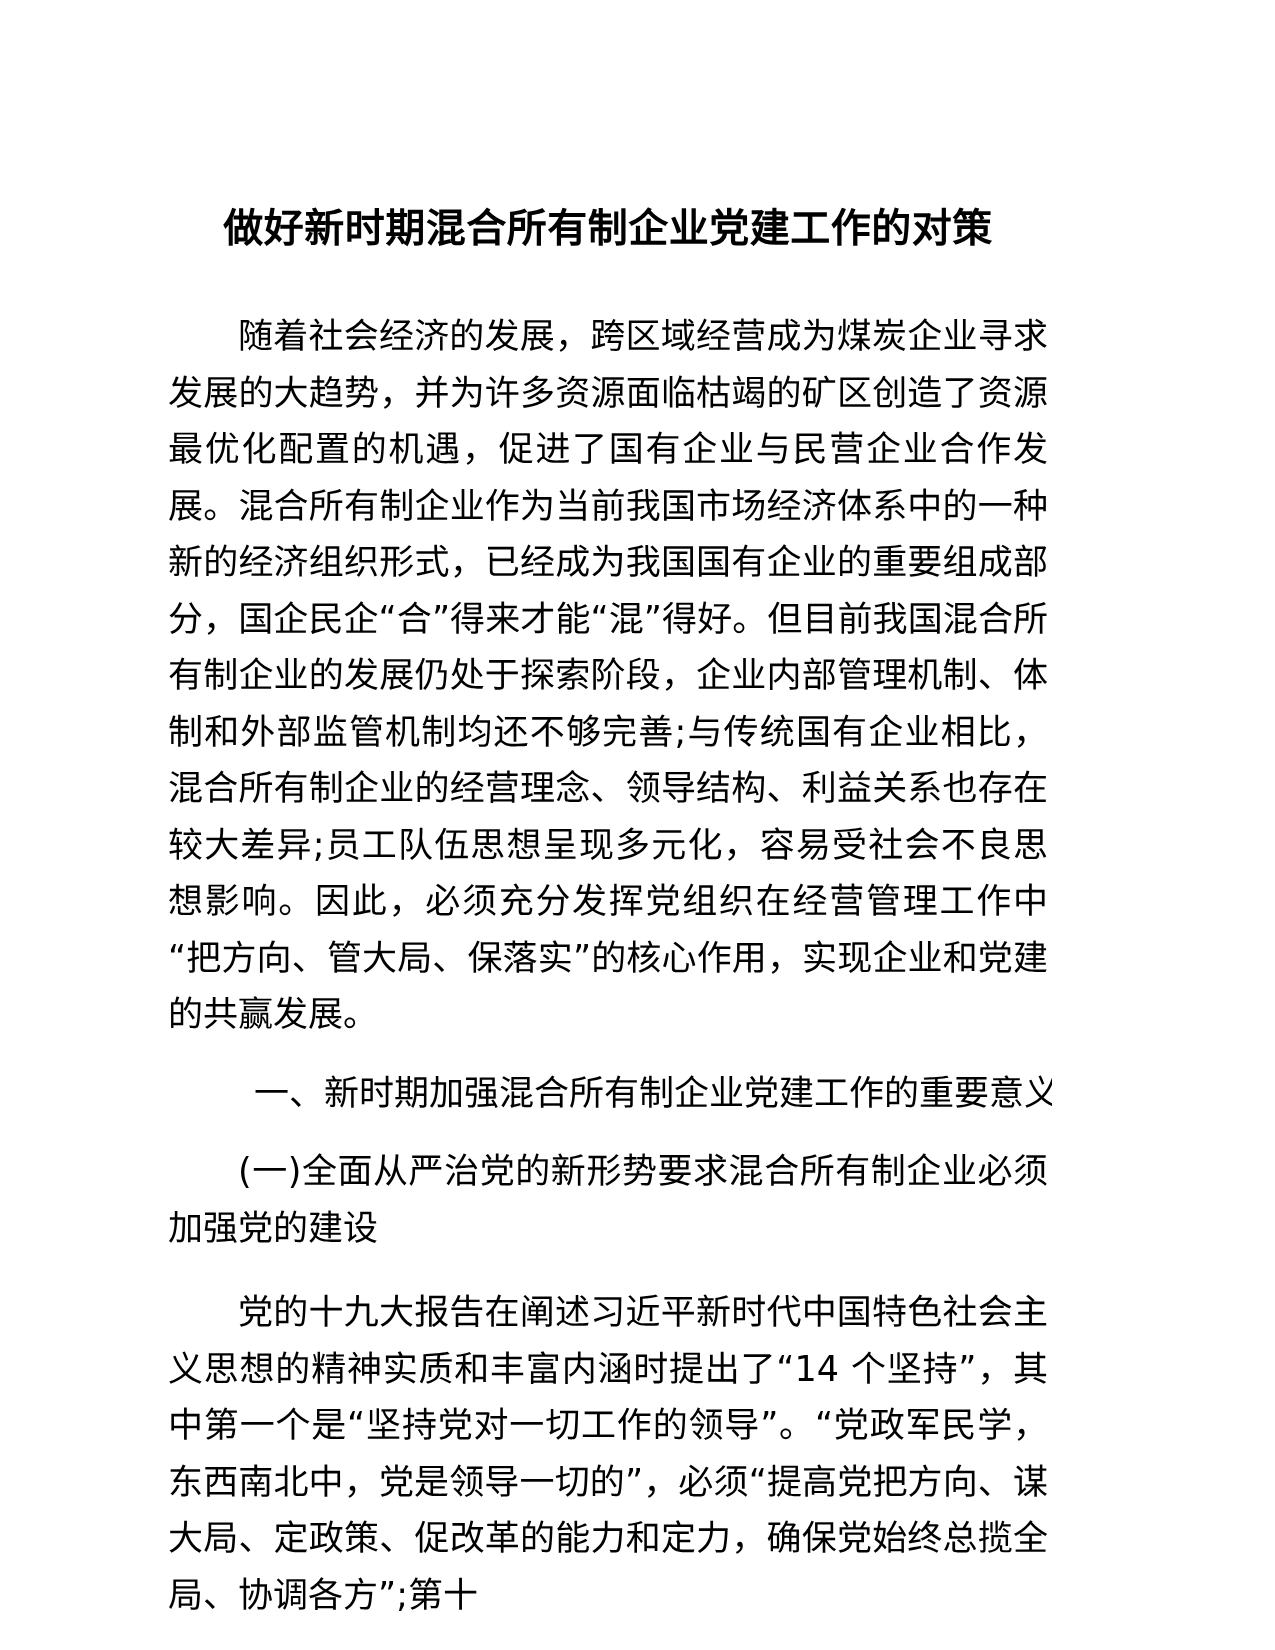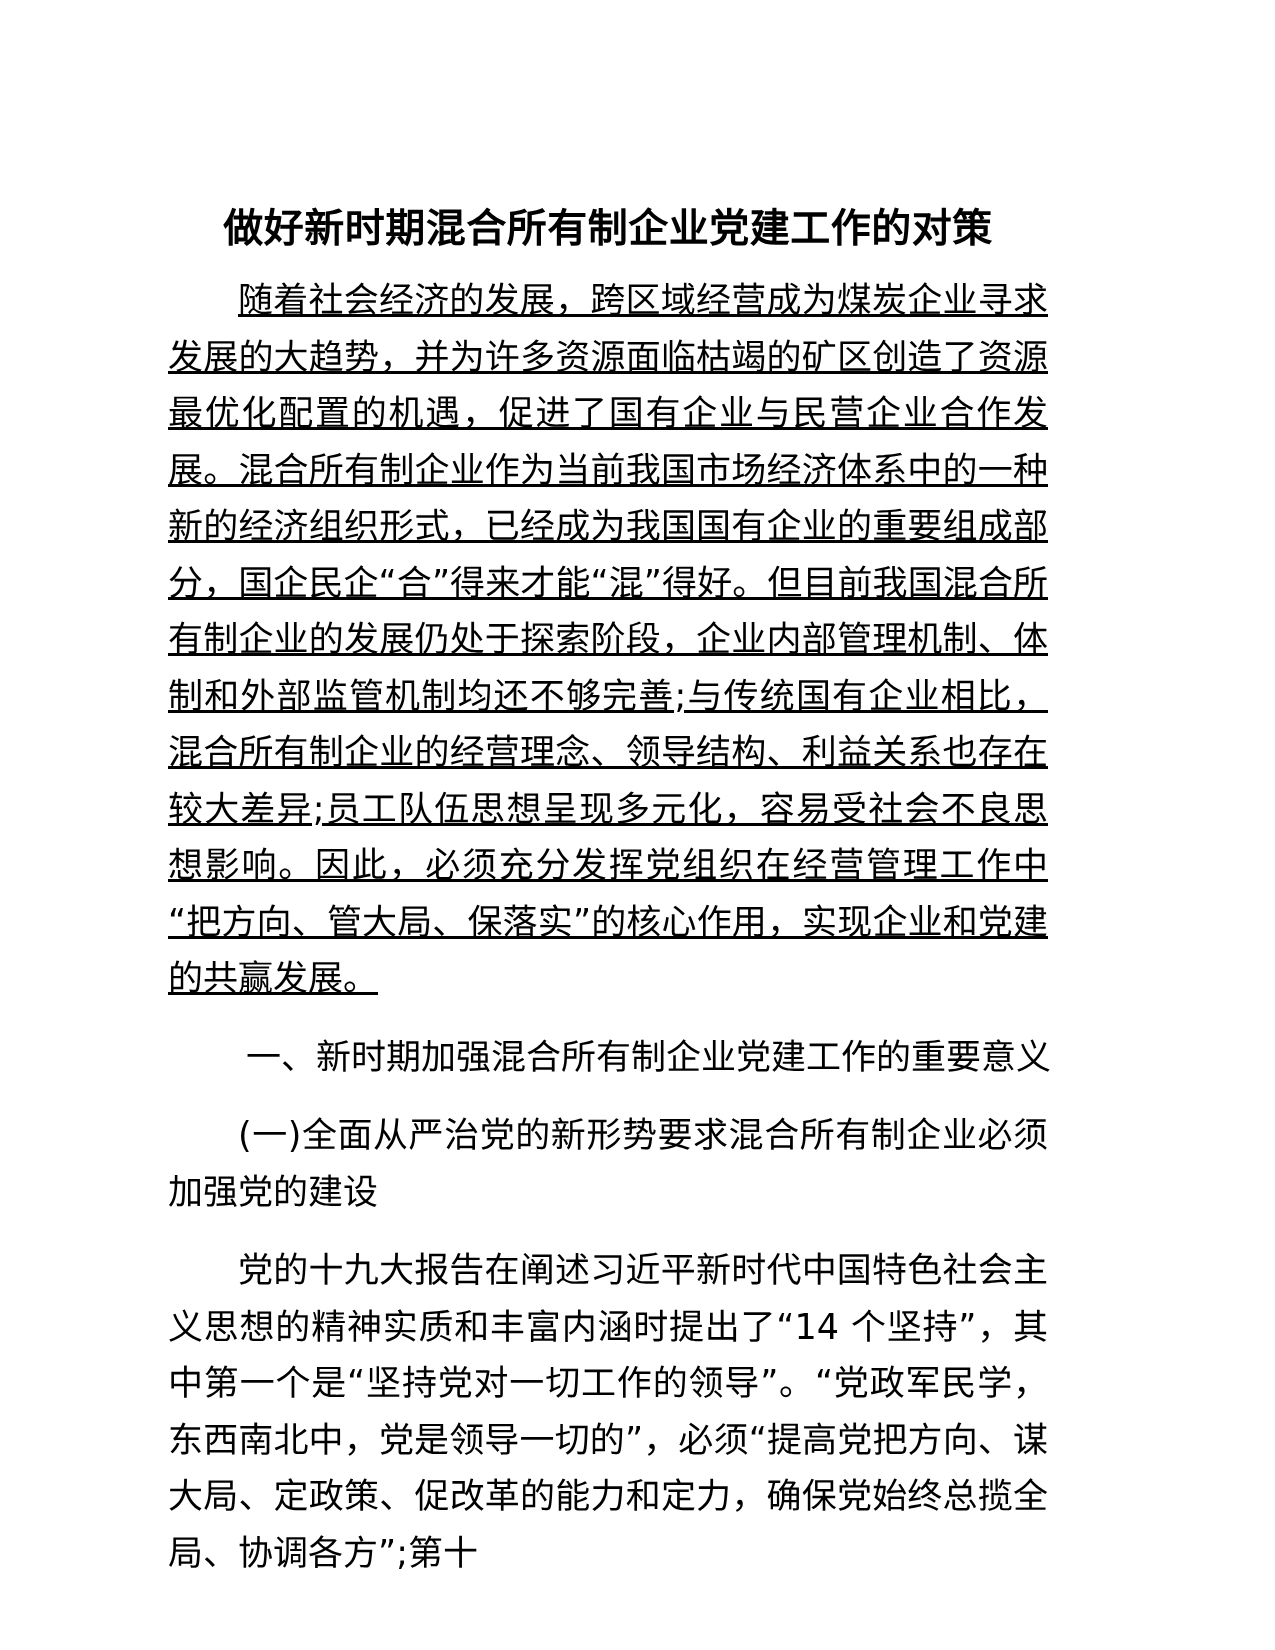--- a/index.html
+++ b/index.html
@@ -42,49 +42,48 @@
     line-height: 56.5px;
     text-align: justify;
     text-justify: inter-character;
     margin: 0;
     letter-spacing: 0px;
     word-break: break-all;
   }
 
   
   .para-intro {
-    margin-top: 20px;
+    margin-top: 56px;
     text-indent: 2em;
-    text-decoration: underline;
   }
 
   .heading-1 {
     font-size: 35px;
     line-height: 56.5px;
-    margin: 8px;
+    margin: 16px;
     margin-top: 22px;
     text-indent: 2em;
     text-align: left;
     white-space: nowrap;
   }
 
   .heading-2 {
     font-size: 35px;
     line-height: 56.5px;
     margin: 0;
     margin-top: 22px;
     text-indent: 2em;
     text-align: justify;
     text-justify: inter-character;
     word-break: break-all;
   }
 
   
   .para-last {
-    margin-top: 22px;
+    margin-top: 28px;
     text-indent: 2em;
   }
 </style>
 </head>
 <body>
 
 <div class="page">
   <div class="doc-body">
 
     <h1 class="doc-title">做好新时期混合所有制企业党建工作的对策</h1>

